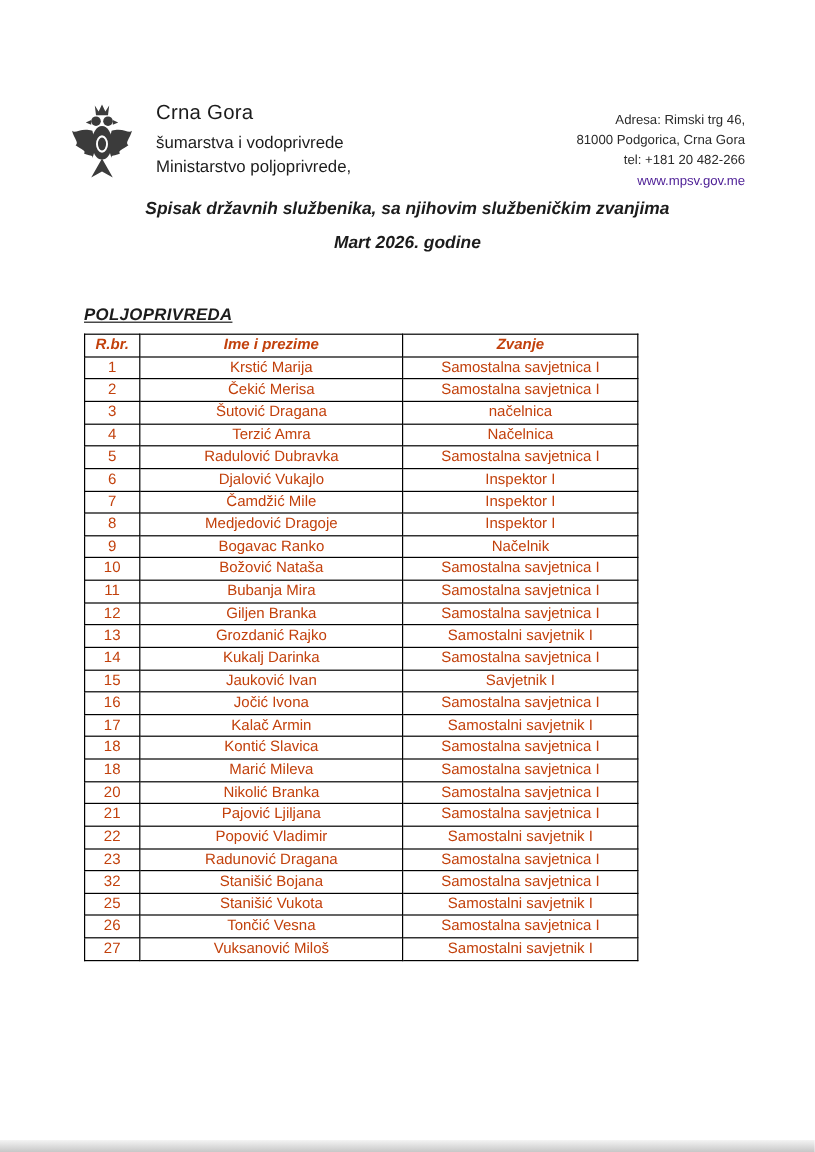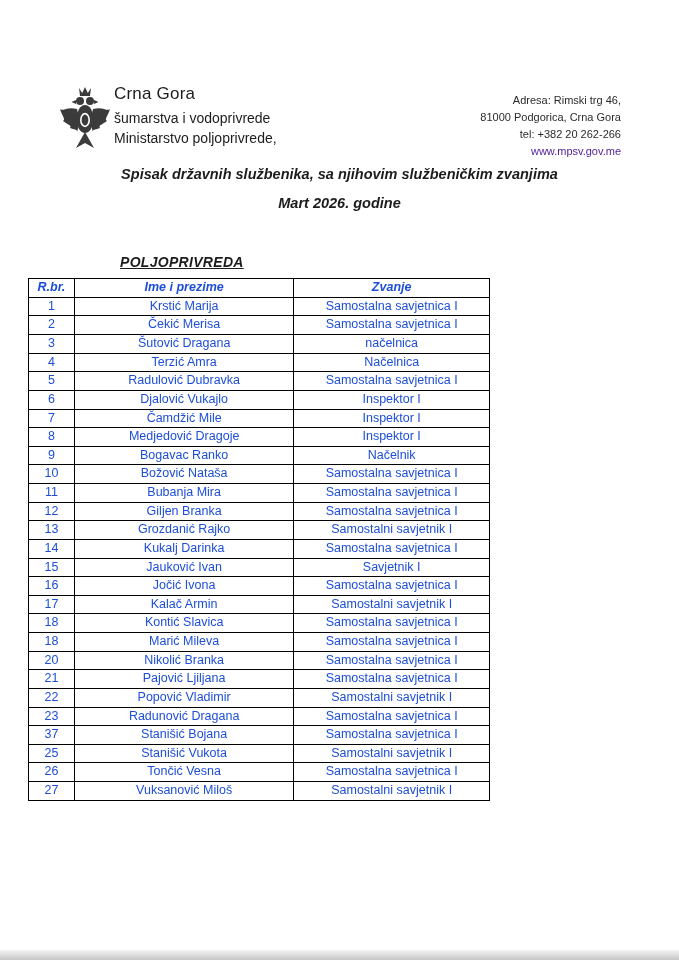--- a/index.html
+++ b/index.html
@@ -20,21 +20,21 @@
   
   .letterhead {
     display: flex;
     justify-content: space-between;
     align-items: flex-start;
     padding: 84px 58px 0 58px;
   }
   .logo-block {
     display: flex;
     align-items: flex-start;
-    gap: 2px;
+    gap: 18px;
   }
   .coa { flex: 0 0 auto; margin-top: 2px; }
   .org-name {
     font-size: 17px;
     font-weight: 400;
     letter-spacing: 0.2px;
     margin-bottom: 4px;
   }
   .org-dept {
     font-size: 14px;
@@ -56,34 +56,34 @@
   
   .title-block {
     text-align: center;
     font-weight: bold;
     font-style: italic;
     font-size: 14.5px;
     line-height: 2.0;
   }
   
   .section-heading {
-    margin: 36px 0 8px 120px;
+    margin: 36px 0 8px 70px;
     font-weight: bold;
     font-style: italic;
     font-size: 14px;
     text-decoration: underline;
     letter-spacing: 0.3px;
   }
   
   table.staff {
     border-collapse: collapse;
-    margin-left: 28px;
+    margin-left: 70px;
     width: 462px;
     font-size: 12.5px;
-    color: #1d4ed8;
+    color: #c2410c;
   }
   table.staff th, table.staff td {
     border: 1px solid #000;
     padding: 1px 4px;
     text-align: center;
     height: 17px;
     line-height: 1.25;
     white-space: nowrap;
   }
   table.staff th {
@@ -131,21 +131,21 @@
       <div class="org">
         <div class="org-name">Crna Gora</div>
         <div class="org-dept">šumarstva i vodoprivrede</div>
         <div class="org-dept">Ministarstvo poljoprivrede,</div>
       </div>
     </div>
 
     <div class="contact-block">
       <div>Adresa: Rimski trg 46,</div>
       <div>81000 Podgorica, Crna Gora</div>
-      <div>tel: +382 20 262-266</div>
+      <div>tel: +181 20 482-266</div>
       <div><a class="website">www.mpsv.gov.me</a></div>
     </div>
   </div>
 
   <div class="title-block">
     <div>Spisak državnih službenika, sa njihovim službeničkim zvanjima</div>
     <div>Mart 2026. godine</div>
   </div>
 
   <div class="section-heading">POLJOPRIVREDA</div>
@@ -296,21 +296,21 @@
     <td>Samostalni savjetnik I</td>
   </tr>
 
   <tr>
     <td>23</td>
     <td>Radunović Dragana</td>
     <td>Samostalna savjetnica I</td>
   </tr>
 
   <tr>
-    <td>37</td>
+    <td>32</td>
     <td>Stanišić Bojana</td>
     <td>Samostalna savjetnica I</td>
   </tr>
 
   <tr>
     <td>25</td>
     <td>Stanišić Vukota</td>
     <td>Samostalni savjetnik I</td>
   </tr>
 

